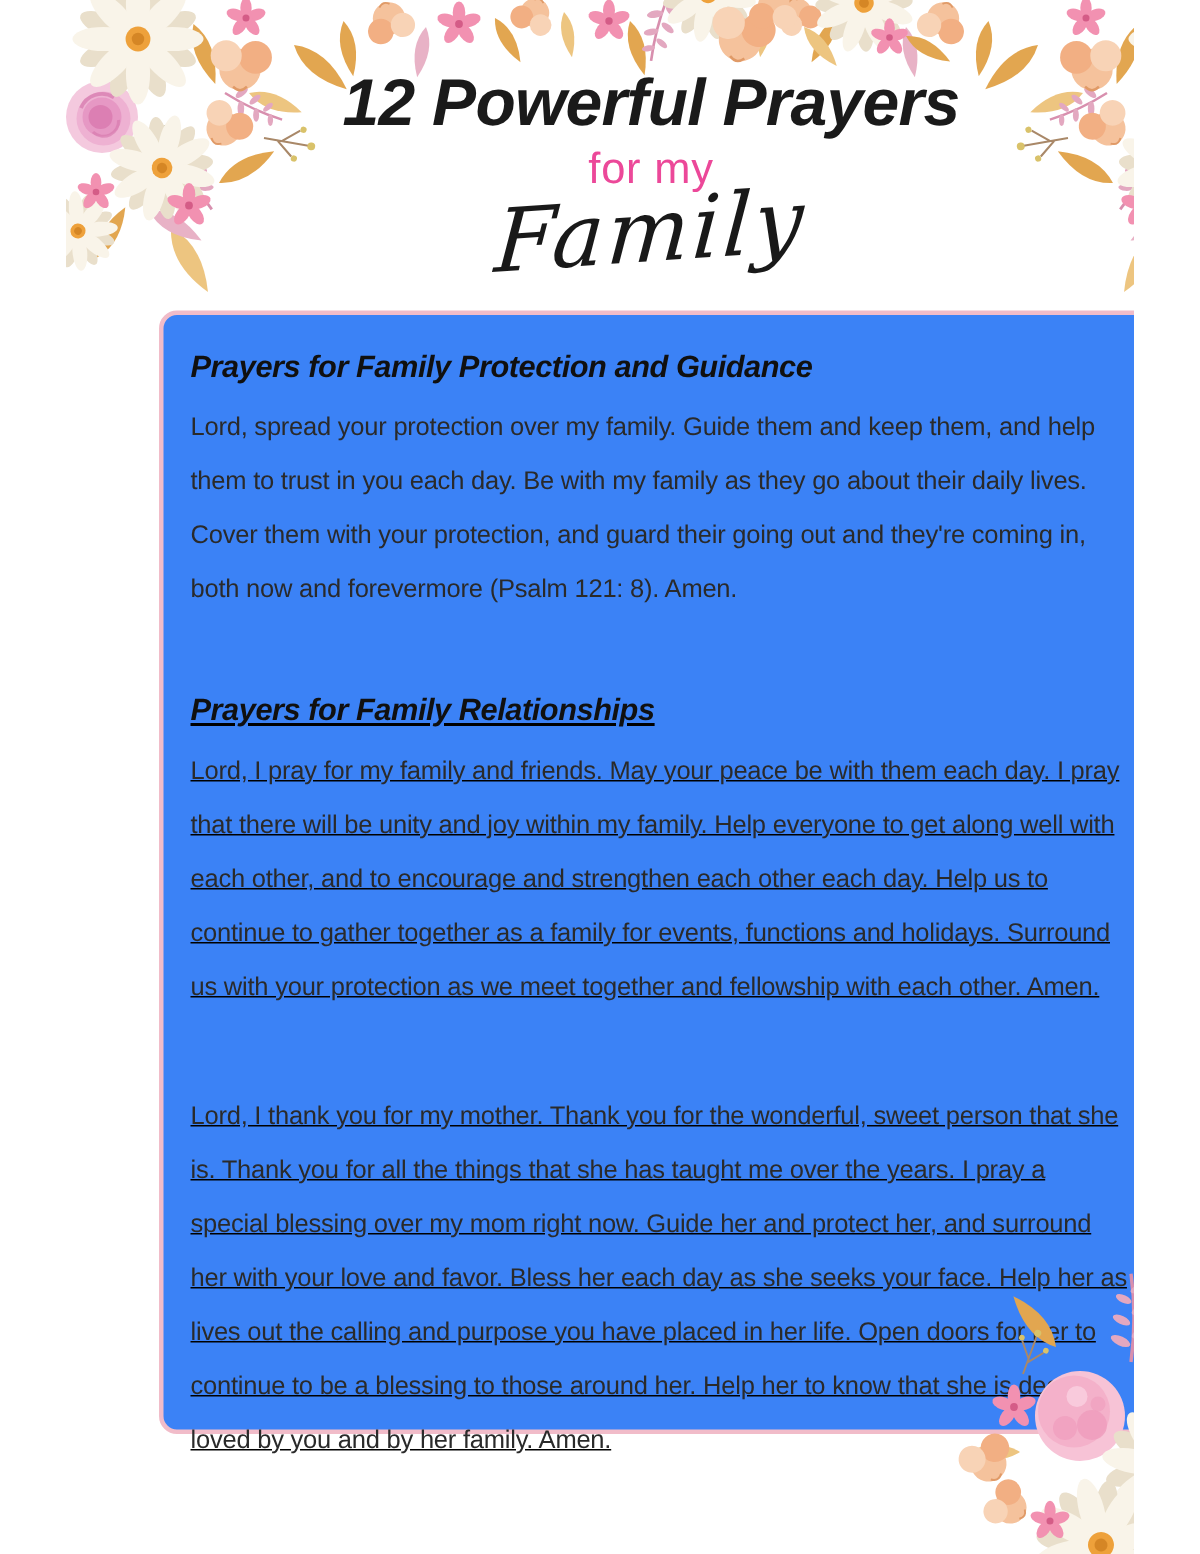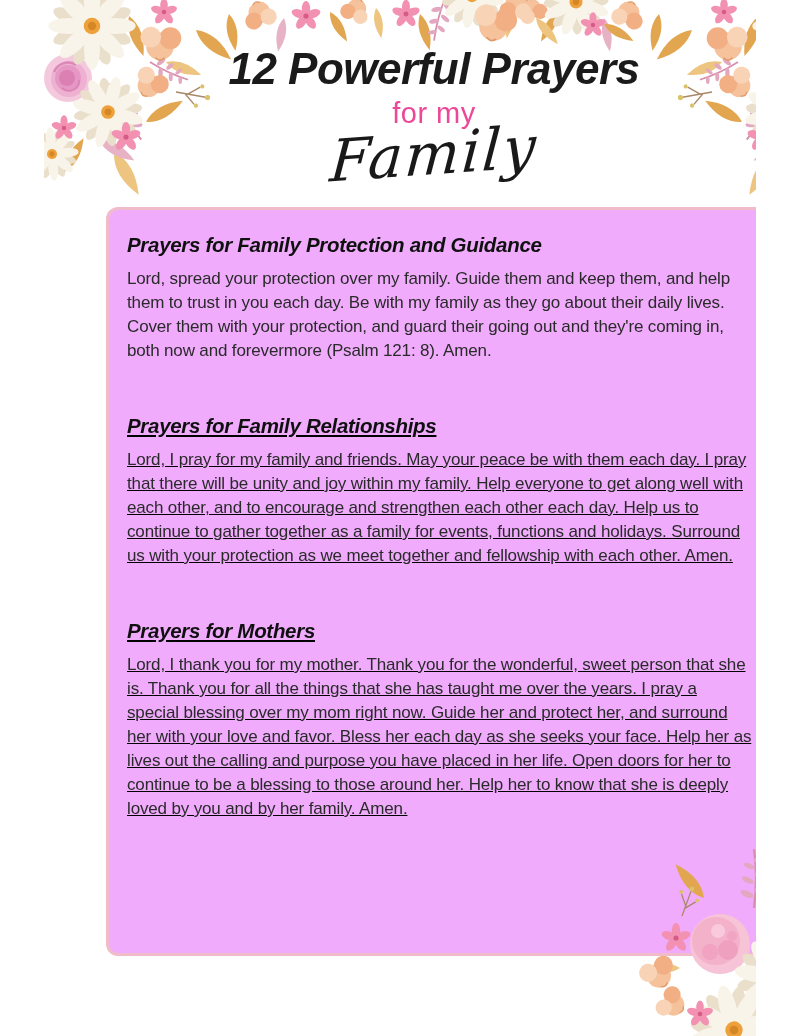--- a/index.html
+++ b/index.html
@@ -11,26 +11,26 @@
   .title-main{margin:0;font-size:44px;line-height:1.15;font-style:italic;font-weight:700;
     color:#1a1a1a;letter-spacing:-0.5px;}
   .title-sub{margin-top:2px;font-size:29px;font-weight:400;color:#ec4899;letter-spacing:0.5px;}
   .title-script{display:inline-block;margin-top:-10px;font-family:"DejaVu Serif",serif;
     font-style:italic;font-weight:400;font-size:58px;color:#191919;
     transform:rotate(-4deg) skewX(-8deg);letter-spacing:2px;}
 
   
   .content-box{position:absolute;left:62px;top:207px;width:667px;height:749px;
     box-sizing:border-box;border:3px solid #f1bcc9;border-radius:12px;
-    padding:22px 18px 0 18px;background:#f0abfc;z-index:1;}
+    padding:22px 18px 0 18px;background:#3b82f6;z-index:1;}
   .prayer-section{margin:0;}
   .prayer-section + .prayer-section{margin-top:50px;text-decoration:underline;}
   .section-heading{margin:0 0 9px 0;font-size:20.5px;line-height:26px;font-style:italic;
     font-weight:700;color:#101010;letter-spacing:-0.3px;}
-  .section-body{margin:0;font-size:17px;line-height:24px;color:#2a2a2a;
+  .section-body{margin:0;font-size:17px;line-height:36px;color:#2a2a2a;
     letter-spacing:-0.15px;max-width:632px;}
 
   
   .footer{position:absolute;top:996px;left:0;width:790px;text-align:center;z-index:6;margin-top:46px;}
   .footer span{font-style:italic;font-size:17px;color:#3f3f3f;letter-spacing:0.2px;}
 
   
   .florals{position:absolute;left:0;top:0;z-index:5;pointer-events:none;}
 </style>
 </head>
@@ -226,21 +226,20 @@
     <h2 class="section-heading">Prayers for Family Protection and Guidance</h2>
     <p class="section-body">Lord, spread your protection over my family. Guide them and keep them, and help them to trust in you each day. Be with my family as they go about their daily lives. Cover them with your protection, and guard their going out and they're coming in, both now and forevermore (Psalm 121: 8). Amen.</p>
   </section>
 
   <section class="prayer-section">
     <h2 class="section-heading">Prayers for Family Relationships</h2>
     <p class="section-body">Lord, I pray for my family and friends. May your peace be with them each day. I pray that there will be unity and joy within my family. Help everyone to get along well with each other, and to encourage and strengthen each other each day. Help us to continue to gather together as a family for events, functions and holidays. Surround us with your protection as we meet together and fellowship with each other. Amen.</p>
   </section>
 
   <section class="prayer-section">
-    <h2 class="section-heading">Prayers for Mothers</h2>
     <p class="section-body">Lord, I thank you for my mother. Thank you for the wonderful, sweet person that she is. Thank you for all the things that she has taught me over the years. I pray a special blessing over my mom right now. Guide her and protect her, and surround her with your love and favor. Bless her each day as she seeks your face. Help her as lives out the calling and purpose you have placed in her life. Open doors for her to continue to be a blessing to those around her. Help her to know that she is deeply loved by you and by her family. Amen.</p>
   </section>
 </div>
   </main>
 
   <footer class="footer">
     <span>garmentsofsplendor.com</span>
   </footer>
 </div>
 

